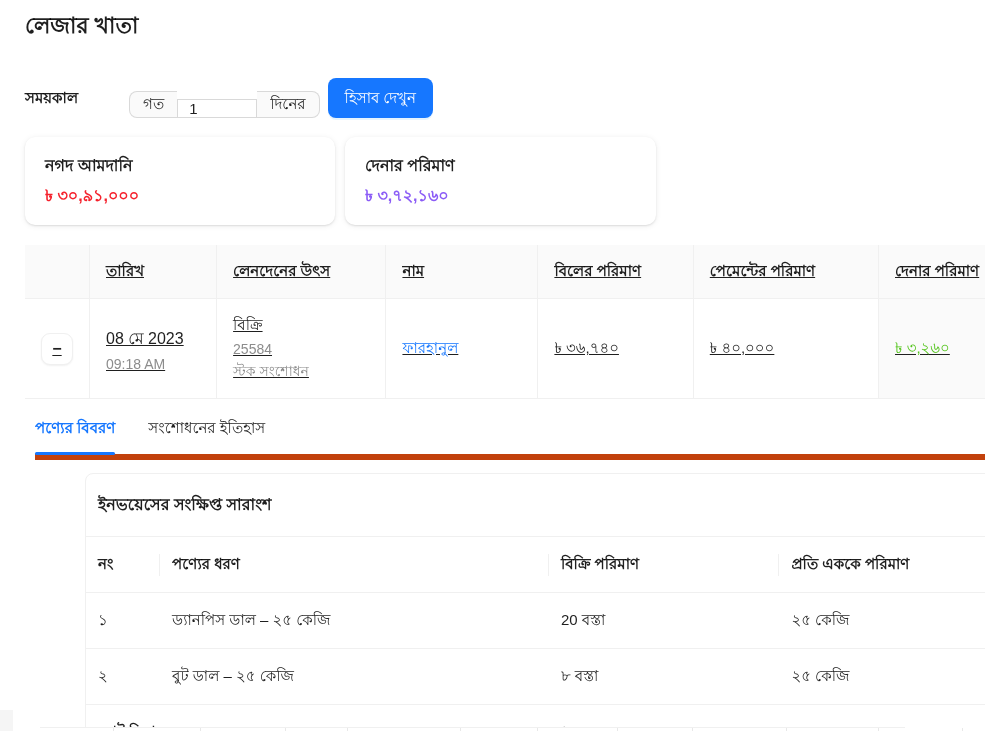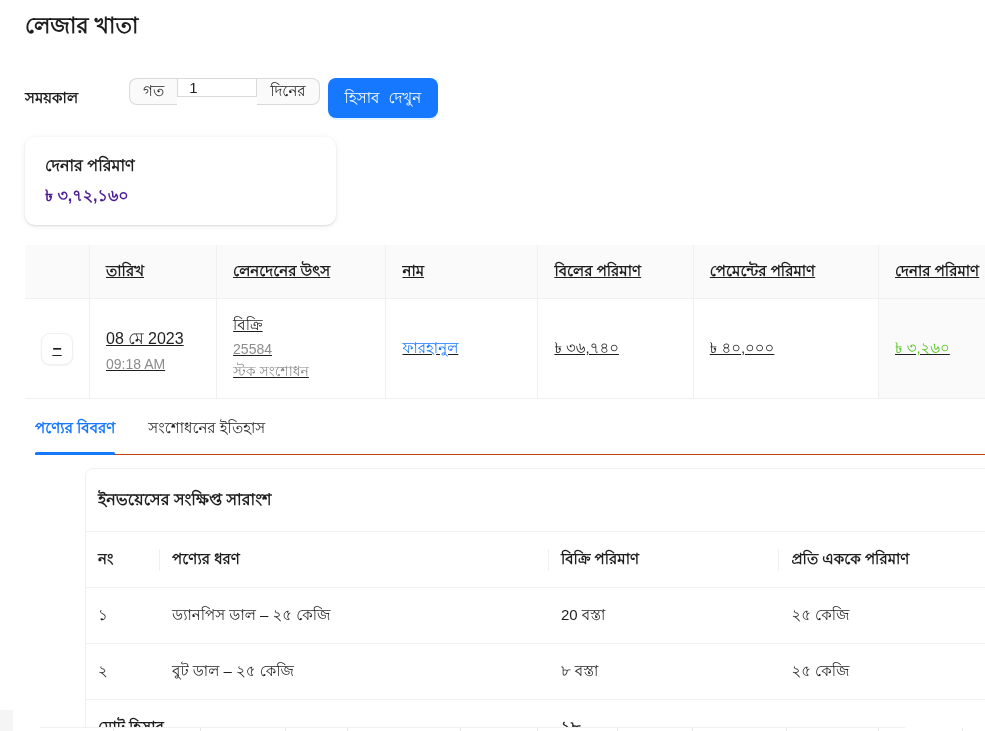--- a/index.html
+++ b/index.html
@@ -31,37 +31,37 @@
     padding: 0 12px 0 18px; background: #fff;
   }
   .range-input {
     border: none; outline: none; background: transparent;
     font-size: 15px; color: rgba(0,0,0,0.88);
     font-family: inherit; width: 178px;
   }
   .swap-icon { color: #bfbfbf; font-size: 15px; margin: 0 14px 0 2px; flex: none; }
   .cal-icon { margin-left: auto; flex: none; display: block; }
 
-  .last-group { display: flex; align-items: flex-start; height: 40px; margin-left: 27px; }
+  .last-group { display: flex; align-items: flex-end; height: 40px; margin-left: 27px; }
   .addon {
     display: flex; align-items: center; padding: 0 13px;
     background: #fafafa; border: 1px solid #d9d9d9;
     font-size: 15px;
   }
   .addon.first { border-radius: 8px 0 0 8px; border-right: none; }
   .addon.last  { border-radius: 0 8px 8px 0; border-left: none; }
   .days-input {
     width: 80px; border: 1px solid #d9d9d9; outline: none;
     padding: 0 11px; font-size: 15px; font-family: inherit;
     color: rgba(0,0,0,0.88); background: #fff;
   }
   .primary-btn {
     margin-left: 8px; height: 40px; padding: 0 17px;
     background: #1677ff; color: #fff; border: none; border-radius: 8px;
-    font-size: 15px; font-family: Liberation Mono, monospace; cursor: pointer;
+    font-size: 15px; font-family: Liberation Serif, serif; cursor: pointer;
     box-shadow: 0 2px 0 rgba(5,145,255,0.1);
   }
 
   
   .cards { margin: 19px 0 0 25px; display: flex; gap: 10px; }
   .card {
     width: 310px; height: 88px; background: #fff;
     border-radius: 10px; padding: 17px 20px;
     box-shadow: 0 1px 2px rgba(0,0,0,0.10), 0 1px 6px rgba(0,0,0,0.07);
   }
@@ -101,21 +101,21 @@
     margin: 0 auto;
   }
   .cell-main { font-size: 16px; color: #1f1f1f; }
   .cell-sub { font-size: 14px; color: #8c8c8c; margin-top: 3px; }
   .cell-line { font-size: 15px; color: #1f1f1f; }
   .name-link { color: #1677ff; text-decoration: none; font-size: 15px; cursor: pointer; }
   .due-cell { background: #fafafa; }
   .txt-green { color: #52c41a; }
 
   
-  .tabs { margin: 18px 0 0 35px; width: 950px; border-bottom: 1px solid #c2410c; display: flex; }
+  .tabs { margin: 18px 0 0 35px; width: 950px; border-bottom: 6px solid #c2410c; display: flex; }
   .tab {
     position: relative; font-size: 15px; padding: 0 0 15px 0;
     margin-right: 33px; cursor: pointer; color: rgba(0,0,0,0.88);
     background: none; border: none; font-family: inherit; line-height: 22px;
   }
   .tab.active { color: #1677ff; font-weight: 600; }
   .tab.active::after {
     content: ""; position: absolute; left: 0; right: 0; bottom: -1px;
     height: 3px; background: #1677ff; border-radius: 2px;
   }
@@ -169,22 +169,26 @@
       <span class="addon first">গত</span>
       <input class="days-input" value="1" style="">
       <span class="addon last">দিনের</span>
     </div>
 
     <button class="primary-btn">হিসাব দেখুন</button>
   </div>
 
   <div class="cards">
     <div class="card">
+      <div class="card-title">নগদ আমদানি</div>
+      <div class="card-amount" style="color: rgb(245, 34, 45);">৳ ৩০,৯১,০০০</div>
+    </div>
+    <div class="card">
       <div class="card-title">দেনার পরিমাণ</div>
-      <div class="card-amount" style="color: #4c1d95;">৳ ৩,৭২,১৬০</div>
+      <div class="card-amount" style="color: #8b5cf6;">৳ ৩,৭২,১৬০</div>
     </div>
   </div>
 
   <div class="table-wrap">
     <table class="ledger">
       <colgroup>
         <col class="col-expand">
           <col class="col-date">
           <col class="col-source">
           <col class="col-name">

